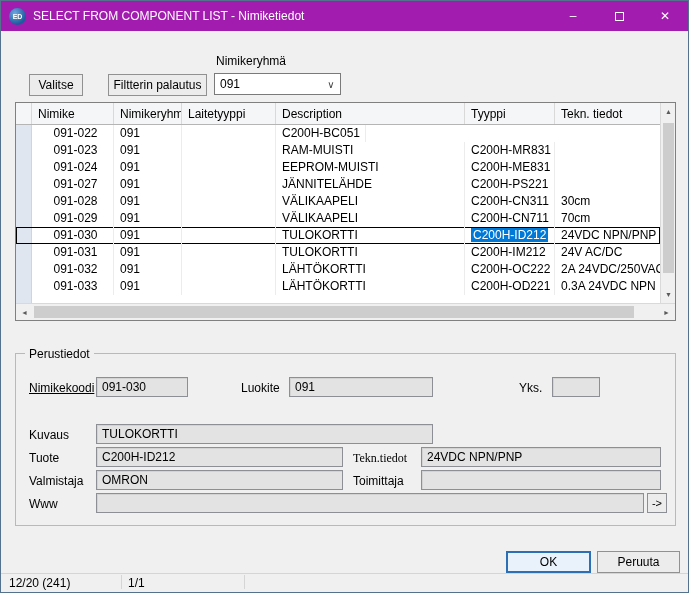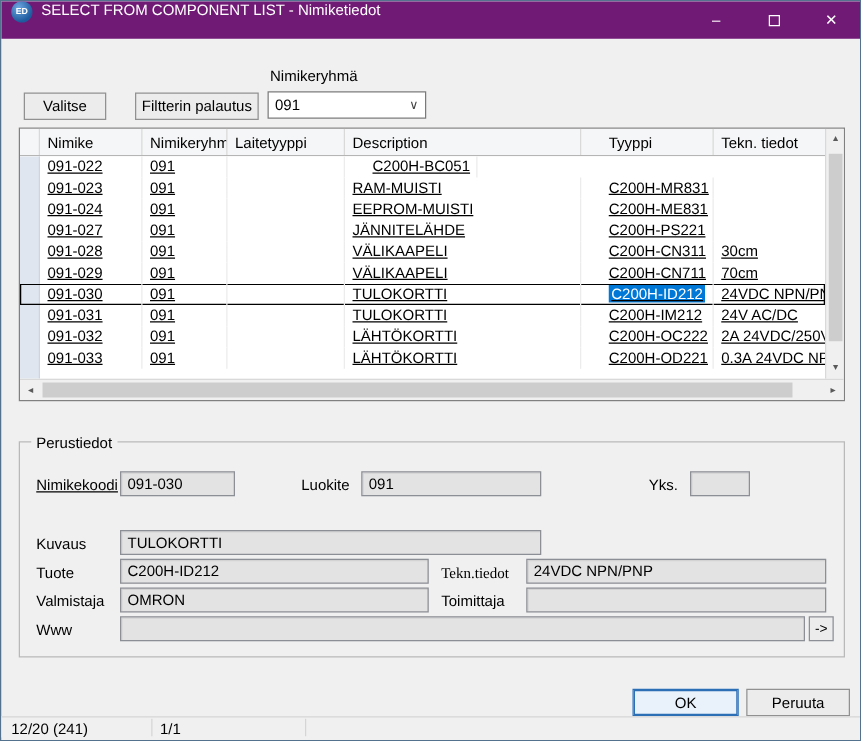--- a/index.html
+++ b/index.html
@@ -7,21 +7,21 @@
   body { font-family: "Liberation Sans", sans-serif; font-size: 12px; color: #000; }
 
   .window {
     position: relative; width: 689px; height: 593px;
     background: #f0f0f0; border: 1px solid #54718e; overflow: hidden;
   }
 
   
   .titlebar {
     position: absolute; top: 0; left: 0; right: 0; height: 30px;
-    background: #701a75; color: #fff; display: flex; align-items: flex-start;
+    background: #a21caf; color: #fff; display: flex; align-items: center;
   }
   .app-icon {
     width: 17px; height: 17px; margin: 0 7px 0 8px; border-radius: 50%;
     background: radial-gradient(circle at 35% 30%, #6ea6e0, #1d5a9e 70%);
     color: #fff; font-size: 7px; font-weight: bold;
     display: flex; align-items: center; justify-content: center; flex: 0 0 auto;
   }
   .title-text { flex: 1; white-space: nowrap; overflow: hidden; font-size: 12px; }
   .win-btn {
     width: 46px; height: 30px; display: flex; align-items: center; justify-content: center;
@@ -50,38 +50,38 @@
   .thead {
     position: absolute; top: 0; left: 0; right: 15px; height: 22px;
     background: #f5f6f7; border-bottom: 1px solid #b5b5b5; display: flex;
   }
   .hcell {
     padding-left: 6px; display: flex; align-items: center;
     border-right: 1px solid #d9d9d9; white-space: nowrap; overflow: hidden;
   }
   .tbody {
     position: absolute; top: 22px; left: 0; right: 15px; bottom: 17px;
-    overflow: hidden; background: #fff; text-decoration: underline;
+    overflow: hidden; background: #fff;
   }
   .gutter-strip {
     position: absolute; left: 0; top: 0; bottom: 0; width: 16px;
     background: #dfe6ef; border-right: 1px solid #cdd5e0;
   }
   .trow { position: relative; display: flex; height: 17px; }
   .trow.selected { box-shadow: inset 0 0 0 1px #000; }
   .cell {
     padding-left: 6px; line-height: 17px; border-right: 1px solid #ececec;
     white-space: nowrap; overflow: hidden; flex: 0 0 auto;
   }
   .cell.gutter { width: 16px; padding: 0; border-right: none; }
-  .col-nimike { width: 82px; }
+  .col-nimike { width: 82px; text-align: center; }
   .col-nimikeryhma { width: 68px; }
   .col-laitetyyppi { width: 94px; }
   .col-description { width: 189px; }
-  .col-tyyppi { width: 90px; margin-left: 16px; }
+  .col-tyyppi { width: 90px; }
   .col-tekn { flex: 1 1 auto; border-right: none; }
   .selhl { background: #0078d7; color: #fff; padding: 0 2px; }
 
   
   .vscroll {
     position: absolute; top: 0; right: 0; width: 15px; bottom: 17px;
     background: #f0f0f0; border-left: 1px solid #d9d9d9;
   }
   .hscroll {
     position: absolute; left: 0; right: 0; bottom: 0; height: 17px;
@@ -146,21 +146,21 @@
     </div>
     <div class="win-btn">
       <span class="max-glyph"></span>
     </div>
     <div class="win-btn close">
       <span>✕</span>
     </div>
   </div>
 
   <div class="label" style="left:215px; top:53px;">Nimikeryhmä</div>
-  <div class="btn" style="left:18px; top:73px; width:66px;">Valitse</div>
+  <div class="btn" style="left:28px; top:73px; width:54px;">Valitse</div>
   <div class="btn" style="left:107px; top:73px; width:99px;">Filtterin palautus</div>
   <div class="combo">
     <div class="combo-value">091</div>
     <div class="combo-arrow">∨</div>
   </div>
 
   <div class="table">
     <div class="thead">
       <div class="hcell" style="width:16px; padding-left:0;"></div>
       <div class="hcell col-nimike">Nimike</div>

